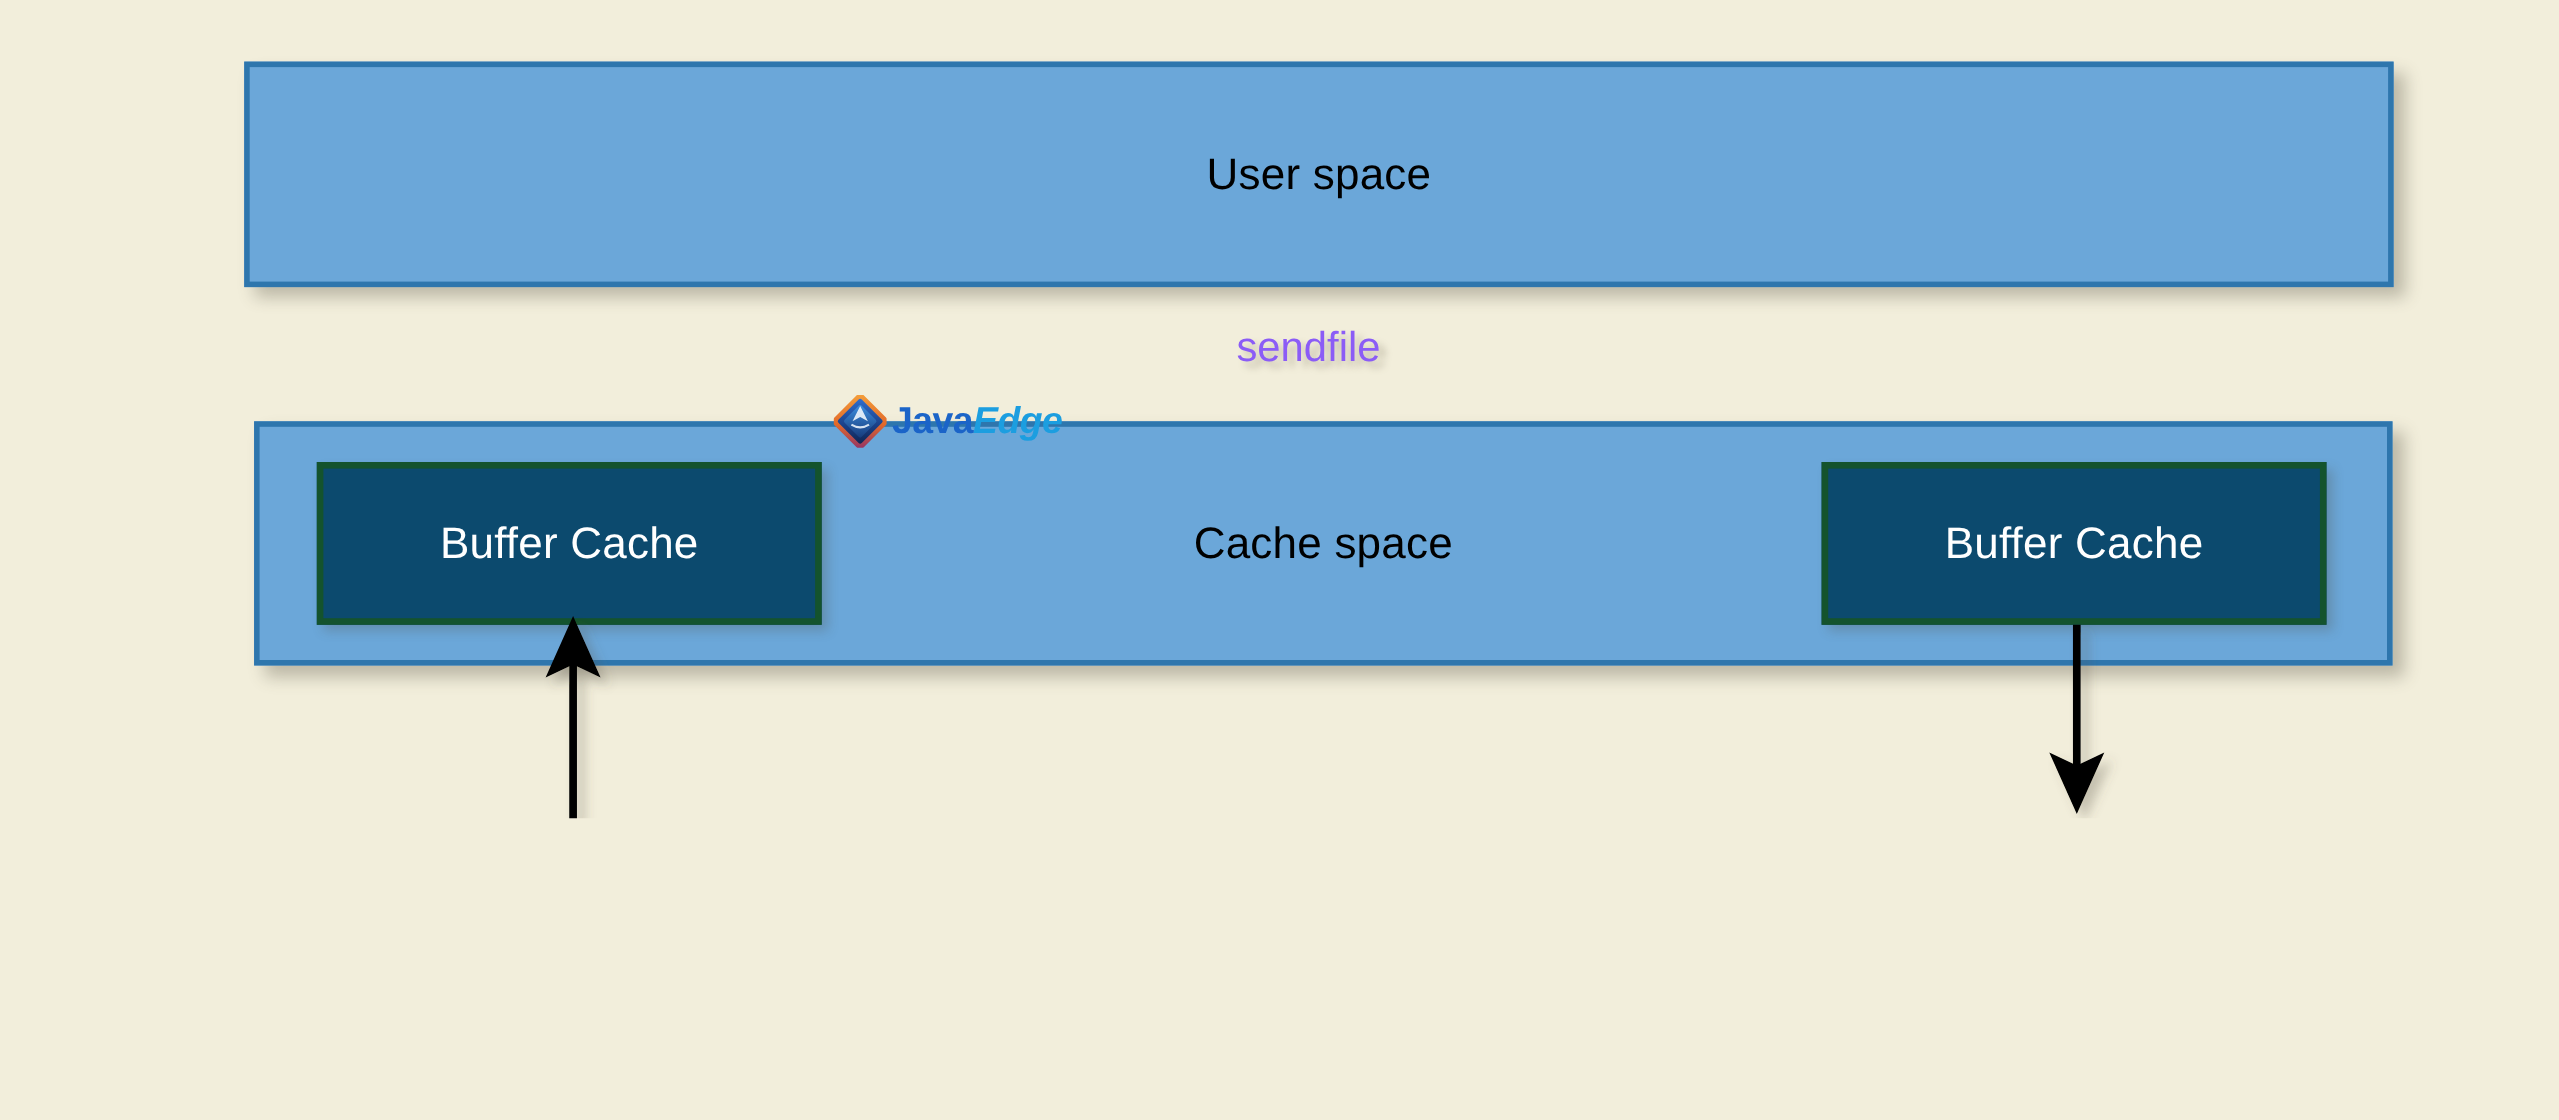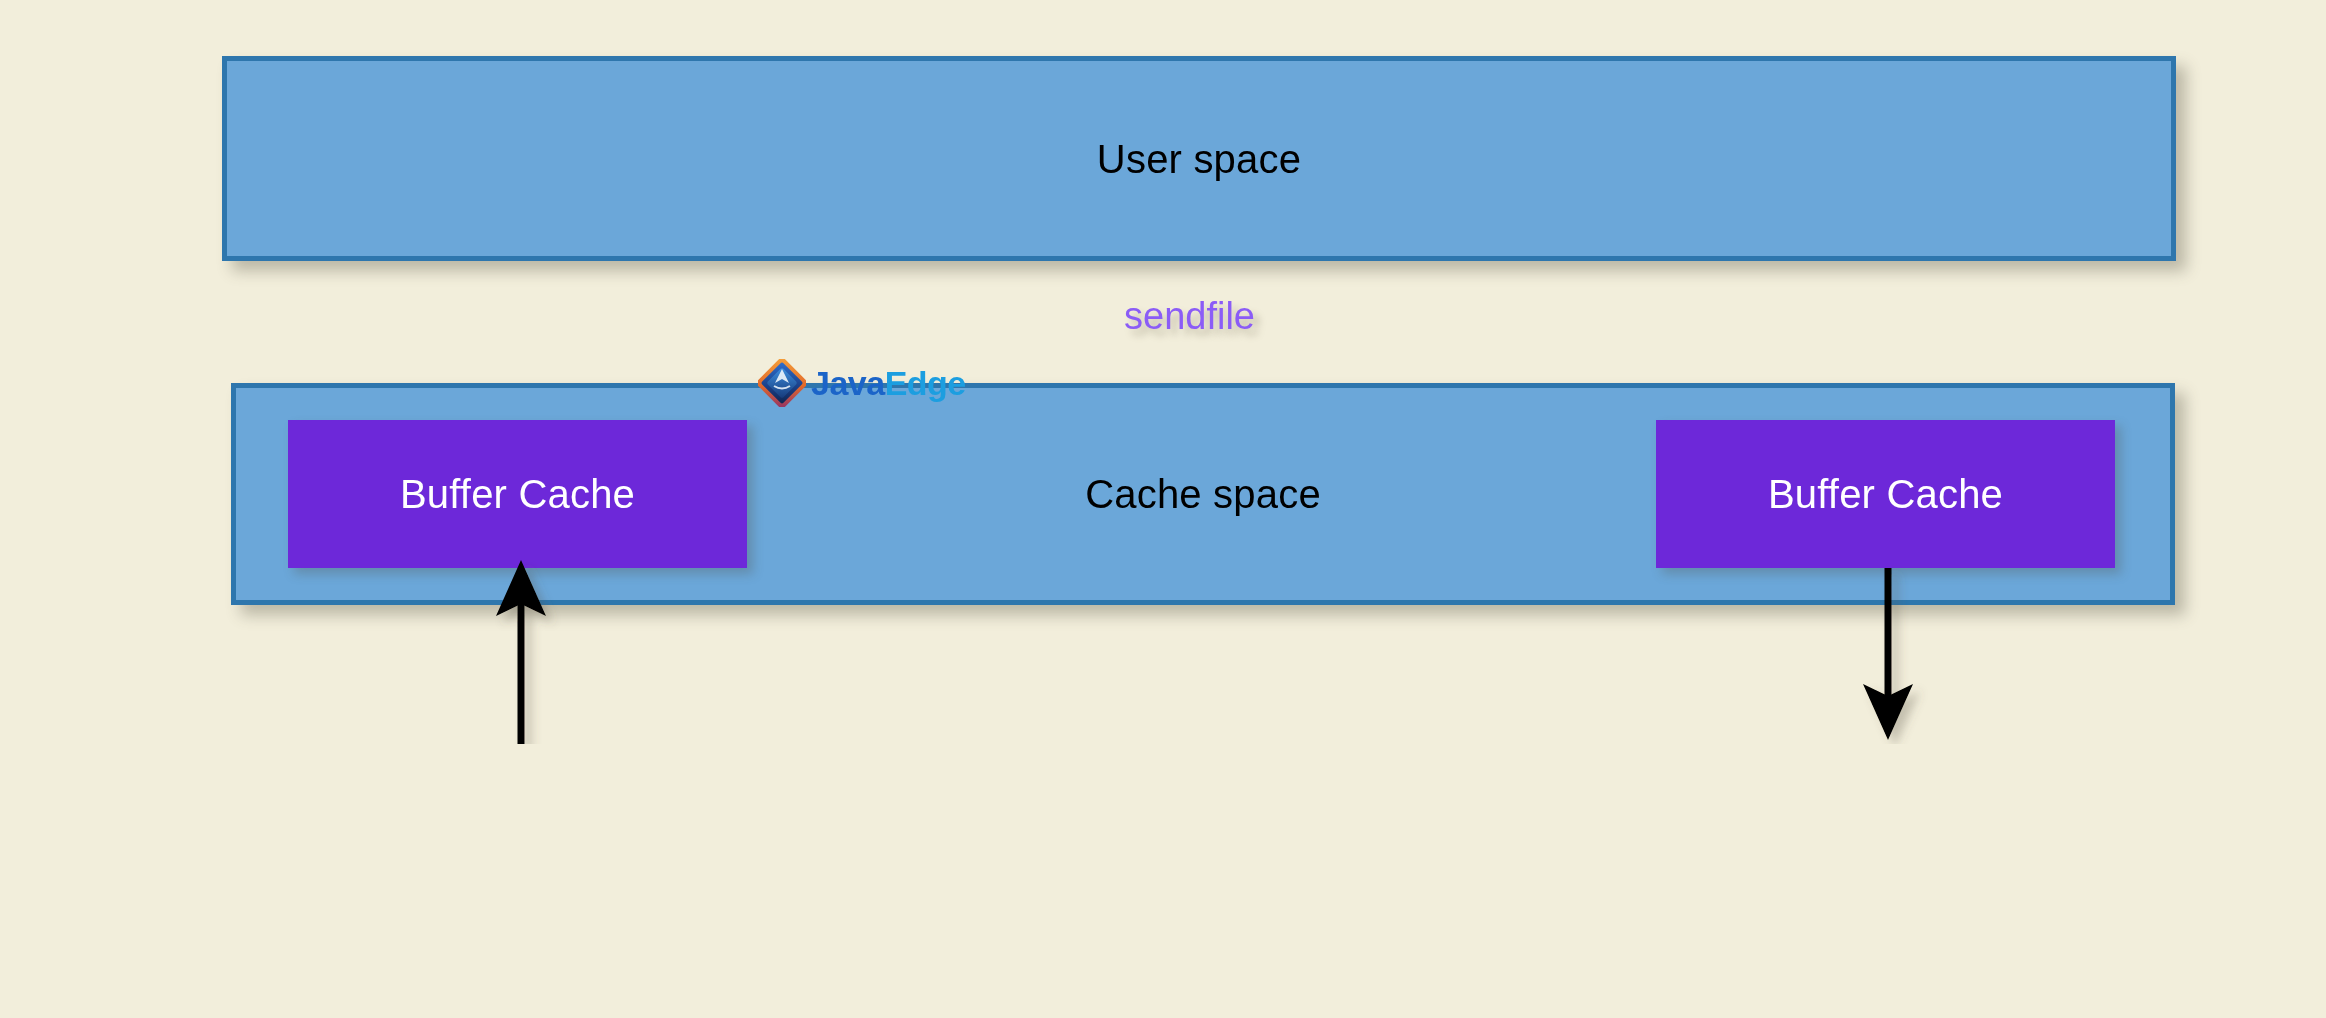--- a/index.html
+++ b/index.html
@@ -25,22 +25,22 @@
     display: flex;
     align-items: center;
     justify-content: center;
   }
   .box-blue {
     background: #6ba7d9;
     border: 5px solid #2e76ad;
     box-shadow: 10px 10px 14px rgba(80, 75, 60, 0.33);
   }
   .box-brown {
-    background: #6d28d9;
-    border: 6px solid #6d28d9;
+    background: #0c4a6e;
+    border: 6px solid #14532d;
     box-shadow: 6px 6px 10px rgba(80, 75, 60, 0.28);
   }
   .box-label {
     font-size: 40px;
     line-height: 1;
     color: #000000;
     white-space: nowrap;
     letter-spacing: 0.2px;
   }
   .box-label.white {
@@ -128,21 +128,21 @@
     flex: 0 0 48px;
   }
   #watermark-text {
     font-size: 34px;
     font-weight: bold;
     line-height: 1;
     white-space: nowrap;
     letter-spacing: -0.5px;
   }
   #watermark-text .wm-a { color: #1b64c8; text-align: center; }
-  #watermark-text .wm-b { color: #1c9ee0; }
+  #watermark-text .wm-b { color: #1c9ee0; font-style: italic; }
 </style>
 </head>
 <body>
 
 <div id="canvas">
 
   <div class="box box-blue" id="user-space">
     <span class="box-label">User space</span>
   </div>
 

